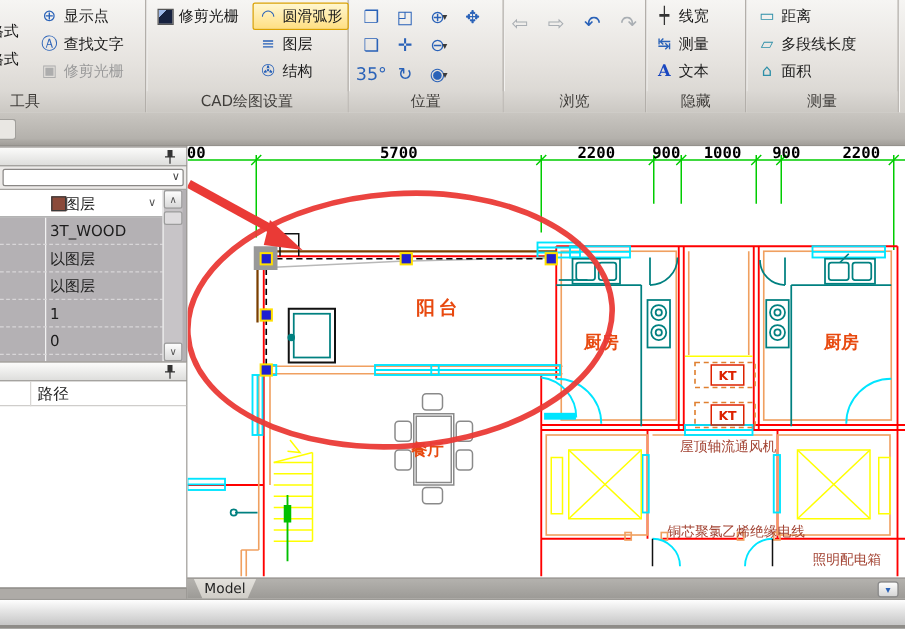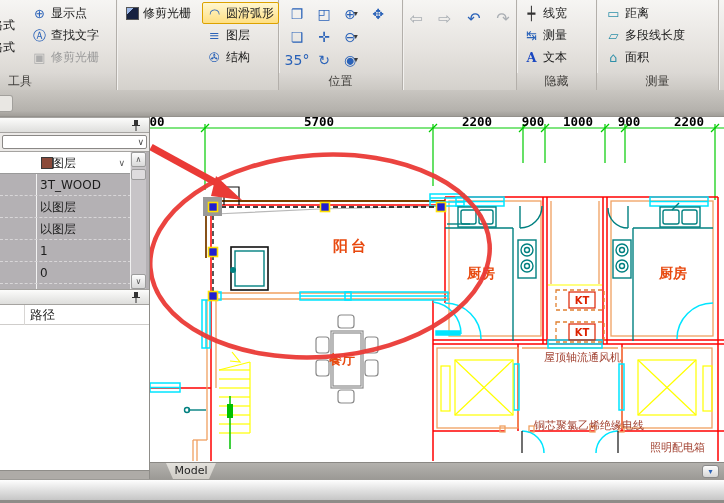--- a/index.html
+++ b/index.html
@@ -75,21 +75,21 @@
   .ppath .hdr .gut{position:absolute;left:0;top:0;width:25px;height:20px;border-right:1px solid #d8d6d4;}
   .ppath .hdr .lbl{position:absolute;left:30px;top:0;line-height:20px;font-size:12.5px;color:#222;}
   .pgap{height:9px;background:#aeaba7;border-top:1px solid #8f8d89;}
 
   
   .canvas{position:absolute;left:150px;top:117px;width:574px;height:362px;}
   .draw{position:absolute;left:0;top:0;width:574px;height:345px;background:#fff;overflow:hidden;}
   .draw svg{position:absolute;left:0;top:0;}
   .tabstrip{position:absolute;left:0;top:345px;width:574px;height:17px;
             background:linear-gradient(#b4b2ae,#9c9a96);border-top:1px solid #8a8884;}
-  .mtab{position:absolute;left:16px;top:0;width:50px;height:16px;background:linear-gradient(#e3e1dc,#cfccc6);
+  .mtab{position:absolute;left:5px;top:0;width:50px;height:16px;background:linear-gradient(#e3e1dc,#cfccc6);
         clip-path:polygon(0 0,100% 0,86% 100%,14% 100%);text-align:center;font-size:11px;line-height:15px;color:#1f1f1f;}
   .tchev{position:absolute;right:5px;top:2px;width:17px;height:13px;border:1px solid #8a8a8a;border-radius:3px;
          background:linear-gradient(#fdfdfd,#d6d6d6);text-align:center;font-size:8px;line-height:11px;color:#2a62b8;font-weight:bold;}
 
   
   .statusbar{position:absolute;left:0;top:479px;width:724px;height:24px;
              background:linear-gradient(#fefefe 0%,#e4e4e4 45%,#c6c6c6 100%);
              border-top:1px solid #9c9a96;border-bottom:3px solid #8e8c88;}
 </style>
 </head>
@@ -135,20 +135,21 @@
         </div>
         <div class="rbtn">
           <span class="ic">≡</span>
           <span>图层</span>
         </div>
         <div class="rbtn">
           <span class="ic">✇</span>
           <span>结构</span>
         </div>
       </div>
+      <div class="glabel">CAD绘图设置</div>
     </div>
 
     <div class="rgroup g-pos">
       <div class="rows">
         <div class="posrow">
           <span class="icbtn">❐</span>
           <span class="icbtn">◰</span>
           <span class="icbtn">
               <span>⊕</span>
               <span class="dd">▾</span>
@@ -175,20 +176,21 @@
       <div class="glabel">位置</div>
     </div>
 
     <div class="rgroup g-browse">
       <div class="navrow">
         <span class="icbtn gray-ic">⇦</span>
         <span class="icbtn gray-ic">⇨</span>
         <span class="icbtn">↶</span>
         <span class="icbtn gray-ic">↷</span>
       </div>
+      <div class="glabel">浏览</div>
     </div>
 
     <div class="rgroup g-hide">
       <div class="rows" style="padding-left:2px;">
         <div class="rbtn">
           <span class="ic" style="color:#333">┿</span>
           <span>线宽</span>
         </div>
         <div class="rbtn">
           <span class="ic">↹</span>

